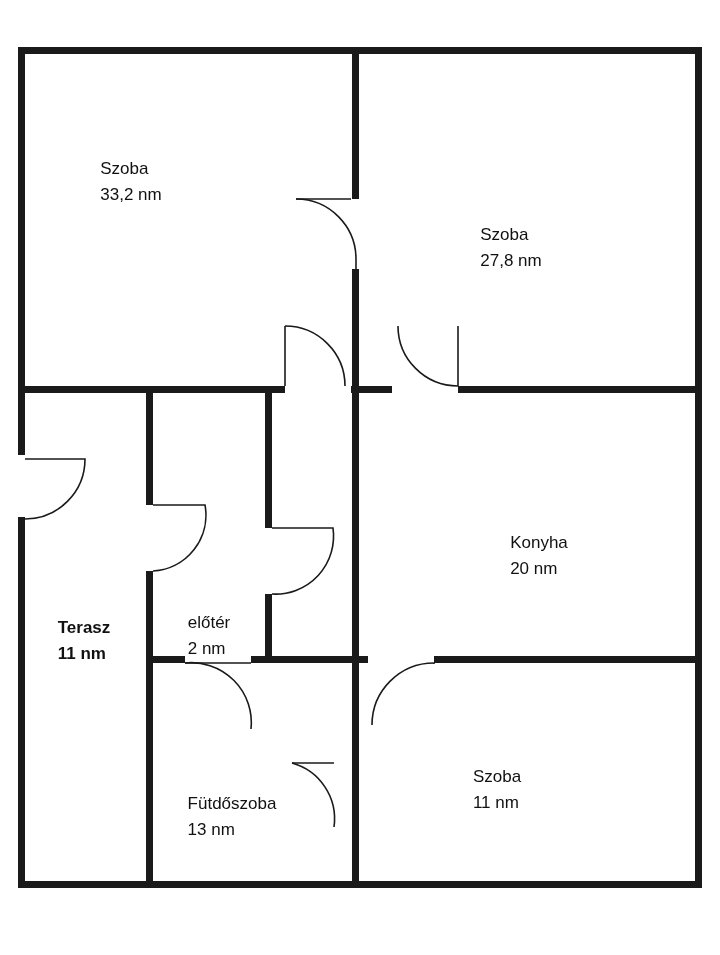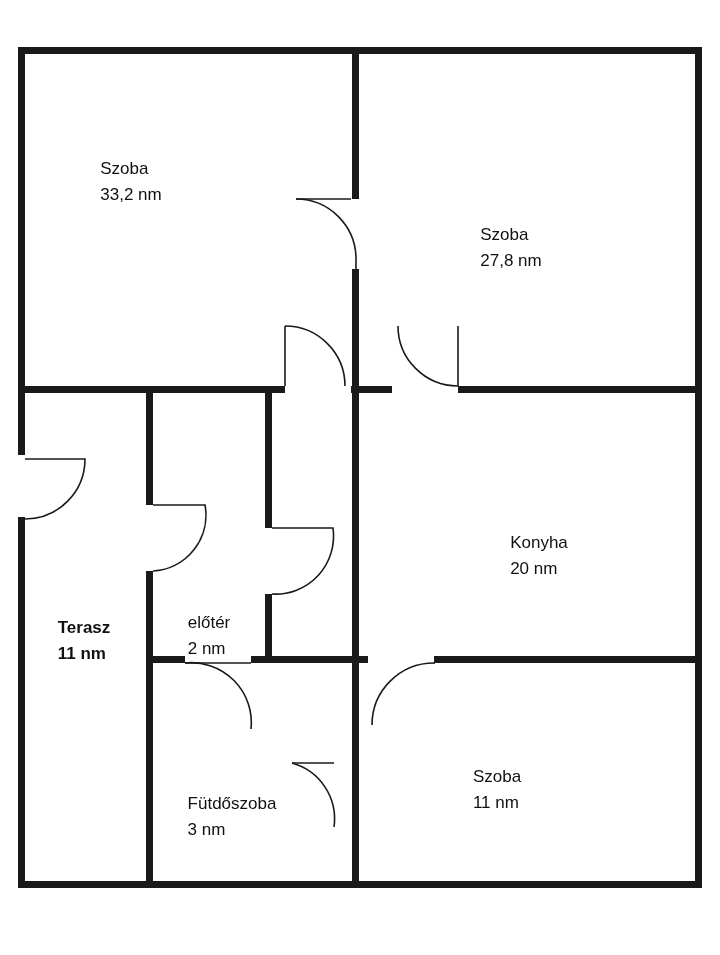--- a/index.html
+++ b/index.html
@@ -144,21 +144,21 @@
     <span class="area">2 nm</span>
   </div>
 
   <div class="room-label" style="left:84px; top:641px;font-weight:bold;">
     <span class="name">Terasz</span>
     <span class="area">11 nm</span>
   </div>
 
   <div class="room-label" style="left:232px; top:790px;margin-top:27px;">
     <span class="name">Fütdőszoba</span>
-    <span class="area">3 nm</span>
+    <span class="area">13 nm</span>
   </div>
 
   <div class="room-label" style="left:497px; top:790px;">
     <span class="name">Szoba</span>
     <span class="area">11 nm</span>
   </div>
 
 </div>
 
 </body></html>

